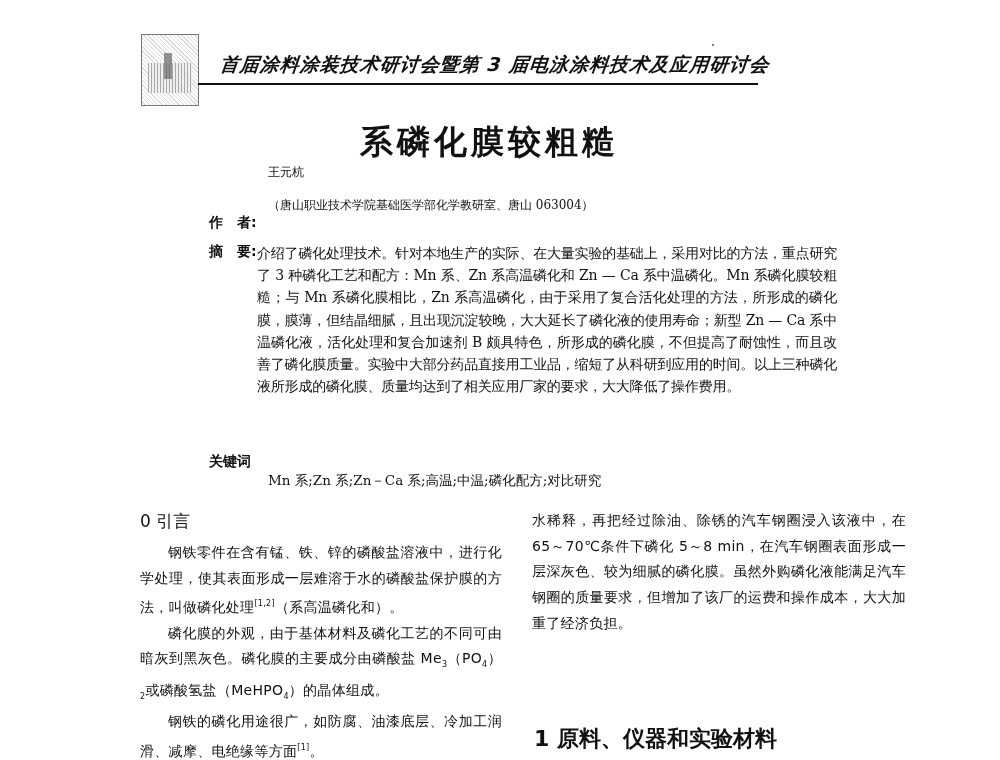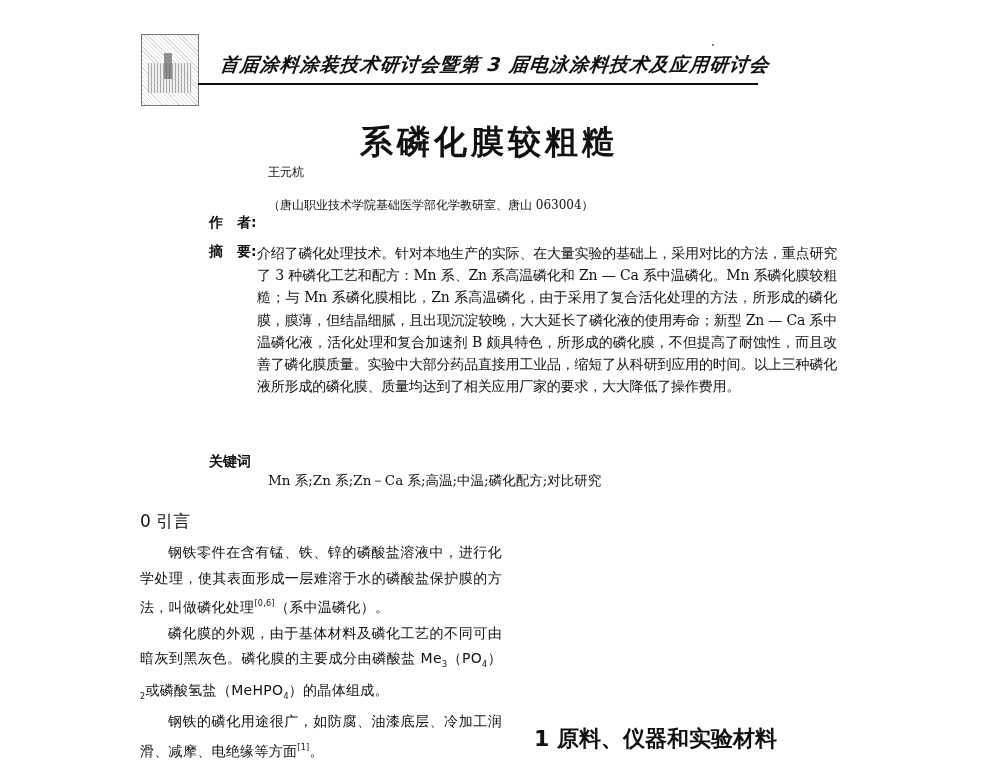--- a/index.html
+++ b/index.html
@@ -52,21 +52,22 @@
 
 <div class="abs label abs-label">摘　要:</div>
 <div class="abs abstract">介绍了磷化处理技术。针对本地生产的实际、在大量实验的基础上，采用对比的方法，重点研究了 3 种磷化工艺和配方：Mn 系、Zn 系高温磷化和 Zn — Ca 系中温磷化。Mn 系磷化膜较粗糙；与 Mn 系磷化膜相比，Zn 系高温磷化，由于采用了复合活化处理的方法，所形成的磷化膜，膜薄，但结晶细腻，且出现沉淀较晚，大大延长了磷化液的使用寿命；新型 Zn — Ca 系中温磷化液，活化处理和复合加速剂 B 颇具特色，所形成的磷化膜，不但提高了耐蚀性，而且改善了磷化膜质量。实验中大部分药品直接用工业品，缩短了从科研到应用的时间。以上三种磷化液所形成的磷化膜、质量均达到了相关应用厂家的要求，大大降低了操作费用。</div>
 
 <div class="abs label kw-label">关键词</div>
 <div class="abs keywords">Mn 系;Zn 系;Zn－Ca 系;高温;中温;磷化配方;对比研究</div>
 
 <div class="abs section sec0">0 引言</div>
 
 <div class="abs col col-left">
-  <p class="indent"><span>钢铁零件在含有锰、铁、锌的磷酸盐溶液中，进行化学处理，使其表面形成一层难溶于水的磷酸盐保护膜的方法，叫做磷化处理</span><sup>[0,6]</sup><span>（系中温磷化）。</span></p>
+  <p class="indent"><span>钢铁零件在含有锰、铁、锌的磷酸盐溶液中，进行化学处理，使其表面形成一层难溶于水的磷酸盐保护膜的方法，叫做磷化处理</span><sup>[1,2]</sup><span>（系高温磷化和）。</span></p>
   <p class="indent"><span>磷化膜的外观，由于基体材料及磷化工艺的不同可由暗灰到黑灰色。磷化膜的主要成分由磷酸盐 Me</span><sub>3</sub><span>（PO</span><sub>4</sub><span>）</span><sub>2</sub><span>或磷酸氢盐（MeHPO</span><sub>4</sub><span>）的晶体组成。</span></p>
   <p class="indent"><span>钢铁的磷化用途很广，如防腐、油漆底层、冷加工润滑、减摩、电绝缘等方面</span><sup>[1]</sup><span>。</span></p>
 </div>
 
 <div class="abs col col-right">
+  <p>水稀释，再把经过除油、除锈的汽车钢圈浸入该液中，在 65～70℃条件下磷化 5～8 min，在汽车钢圈表面形成一层深灰色、较为细腻的磷化膜。虽然外购磷化液能满足汽车钢圈的质量要求，但增加了该厂的运费和操作成本，大大加重了经济负担。</p>
 </div>
 
 <div class="abs section sec1">1 原料、仪器和实验材料</div>
 
 </body></html>

